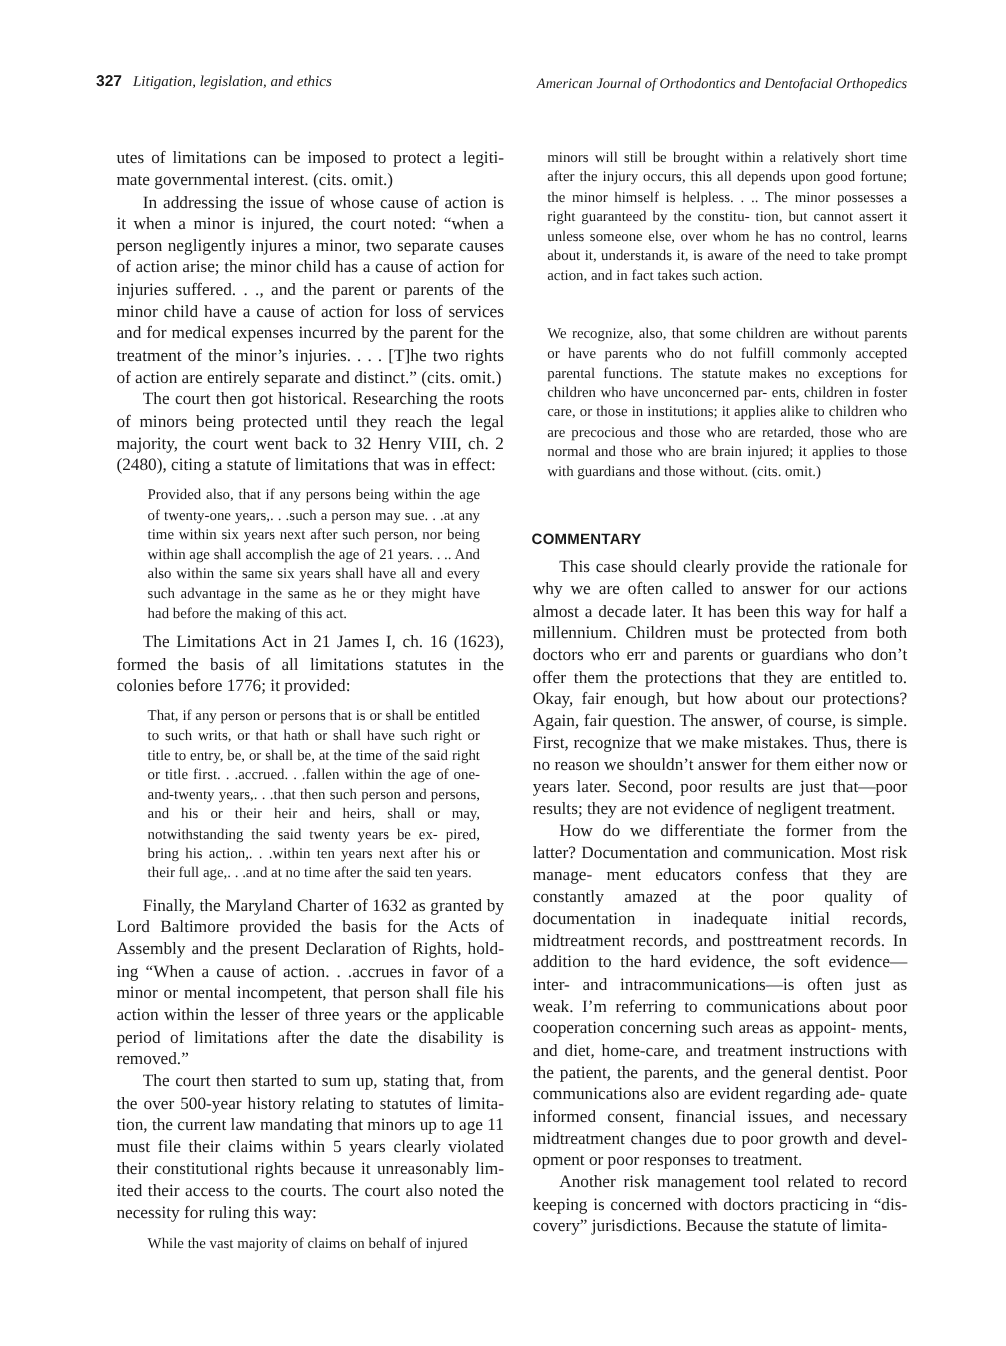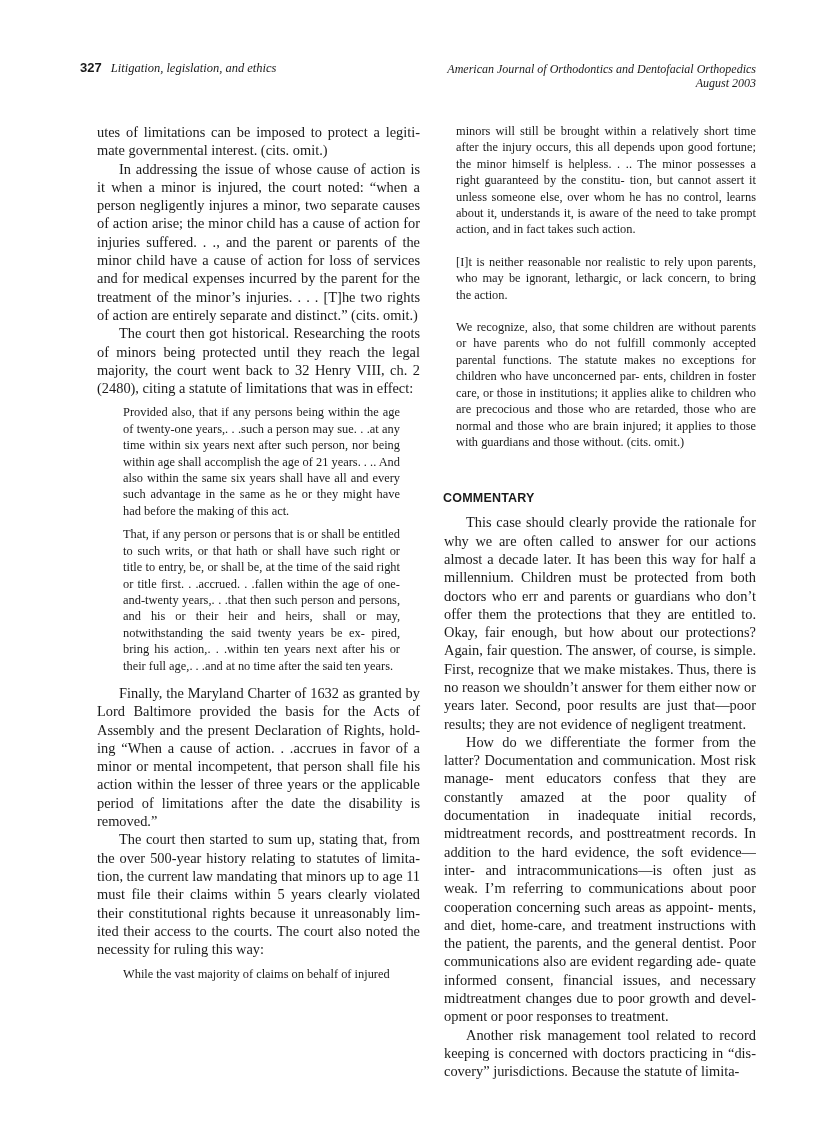--- a/index.html
+++ b/index.html
@@ -25,39 +25,38 @@
 </head>
 <body>
 
 <div class="header">
   <div class="hdr-left">
     <span class="page-num">327</span>
     <span class="section-name">Litigation, legislation, and ethics</span>
   </div>
   <div class="hdr-right">
     <div>American Journal of Orthodontics and Dentofacial Orthopedics</div>
-    <div>August 2003</div>
   </div>
 </div>
 
 <div class="col col-left">
   <p class="body">utes of limitations can be imposed to protect a legiti- mate governmental interest. (cits. omit.)</p>
   <p class="body indent">In addressing the issue of whose cause of action is it when a minor is injured, the court noted: “when a person negligently injures a minor, two separate causes of action arise; the minor child has a cause of action for injuries suffered. . ., and the parent or parents of the minor child have a cause of action for loss of services and for medical expenses incurred by the parent for the treatment of the minor’s injuries. . . . [T]he two rights of action are entirely separate and distinct.” (cits. omit.)</p>
   <p class="body indent">The court then got historical. Researching the roots of minors being protected until they reach the legal majority, the court went back to 32 Henry VIII, ch. 2 (2480), citing a statute of limitations that was in effect:</p>
   <p class="extract extract-l">Provided also, that if any persons being within the age of twenty-one years,. . .such a person may sue. . .at any time within six years next after such person, nor being within age shall accomplish the age of 21 years. . .. And also within the same six years shall have all and every such advantage in the same as he or they might have had before the making of this act.</p>
+  <p class="body indent">The Limitations Act in 21 James I, ch. 16 (1623), formed the basis of all limitations statutes in the colonies before 1776; it provided:</p>
   <p class="extract extract-l">That, if any person or persons that is or shall be entitled to such writs, or that hath or shall have such right or title to entry, be, or shall be, at the time of the said right or title first. . .accrued. . .fallen within the age of one-and-twenty years,. . .that then such person and persons, and his or their heir and heirs, shall or may, notwithstanding the said twenty years be ex- pired, bring his action,. . .within ten years next after his or their full age,. . .and at no time after the said ten years.</p>
   <p class="body indent" style="margin-top:10px">Finally, the Maryland Charter of 1632 as granted by Lord Baltimore provided the basis for the Acts of Assembly and the present Declaration of Rights, hold- ing “When a cause of action. . .accrues in favor of a minor or mental incompetent, that person shall file his action within the lesser of three years or the applicable period of limitations after the date the disability is removed.”</p>
   <p class="body indent">The court then started to sum up, stating that, from the over 500-year history relating to statutes of limita- tion, the current law mandating that minors up to age 11 must file their claims within 5 years clearly violated their constitutional rights because it unreasonably lim- ited their access to the courts. The court also noted the necessity for ruling this way:</p>
   <p class="extract extract-l" style="margin-top:8px">While the vast majority of claims on behalf of injured</p>
 </div>
 
 <div class="col col-right">
   <p class="extract extract-r">minors will still be brought within a relatively short time after the injury occurs, this all depends upon good fortune; the minor himself is helpless. . .. The minor possesses a right guaranteed by the constitu- tion, but cannot assert it unless someone else, over whom he has no control, learns about it, understands it, is aware of the need to take prompt action, and in fact takes such action.</p>
   <div class="gap-r"></div>
-  <p class="extract extract-r">[I]t is neither reasonable nor realistic to rely upon parents, who may be ignorant, lethargic, or lack concern, to bring the action.</p>
   <div class="gap-r"></div>
   <p class="extract extract-r">We recognize, also, that some children are without parents or have parents who do not fulfill commonly accepted parental functions. The statute makes no exceptions for children who have unconcerned par- ents, children in foster care, or those in institutions; it applies alike to children who are precocious and those who are retarded, those who are normal and those who are brain injured; it applies to those with guardians and those without. (cits. omit.)</p>
   <div class="rc-body">
     <div class="heading">COMMENTARY</div>
     <p class="body indent">This case should clearly provide the rationale for why we are often called to answer for our actions almost a decade later. It has been this way for half a millennium. Children must be protected from both doctors who err and parents or guardians who don’t offer them the protections that they are entitled to. Okay, fair enough, but how about our protections? Again, fair question. The answer, of course, is simple. First, recognize that we make mistakes. Thus, there is no reason we shouldn’t answer for them either now or years later. Second, poor results are just that—poor results; they are not evidence of negligent treatment.</p>
     <p class="body indent">How do we differentiate the former from the latter? Documentation and communication. Most risk manage- ment educators confess that they are constantly amazed at the poor quality of documentation in inadequate initial records, midtreatment records, and posttreatment records. In addition to the hard evidence, the soft evidence—inter- and intracommunications—is often just as weak. I’m referring to communications about poor cooperation concerning such areas as appoint- ments, and diet, home-care, and treatment instructions with the patient, the parents, and the general dentist. Poor communications also are evident regarding ade- quate informed consent, financial issues, and necessary midtreatment changes due to poor growth and devel- opment or poor responses to treatment.</p>
     <p class="body indent">Another risk management tool related to record keeping is concerned with doctors practicing in “dis- covery” jurisdictions. Because the statute of limita-</p>
   </div>
 </div>
 

